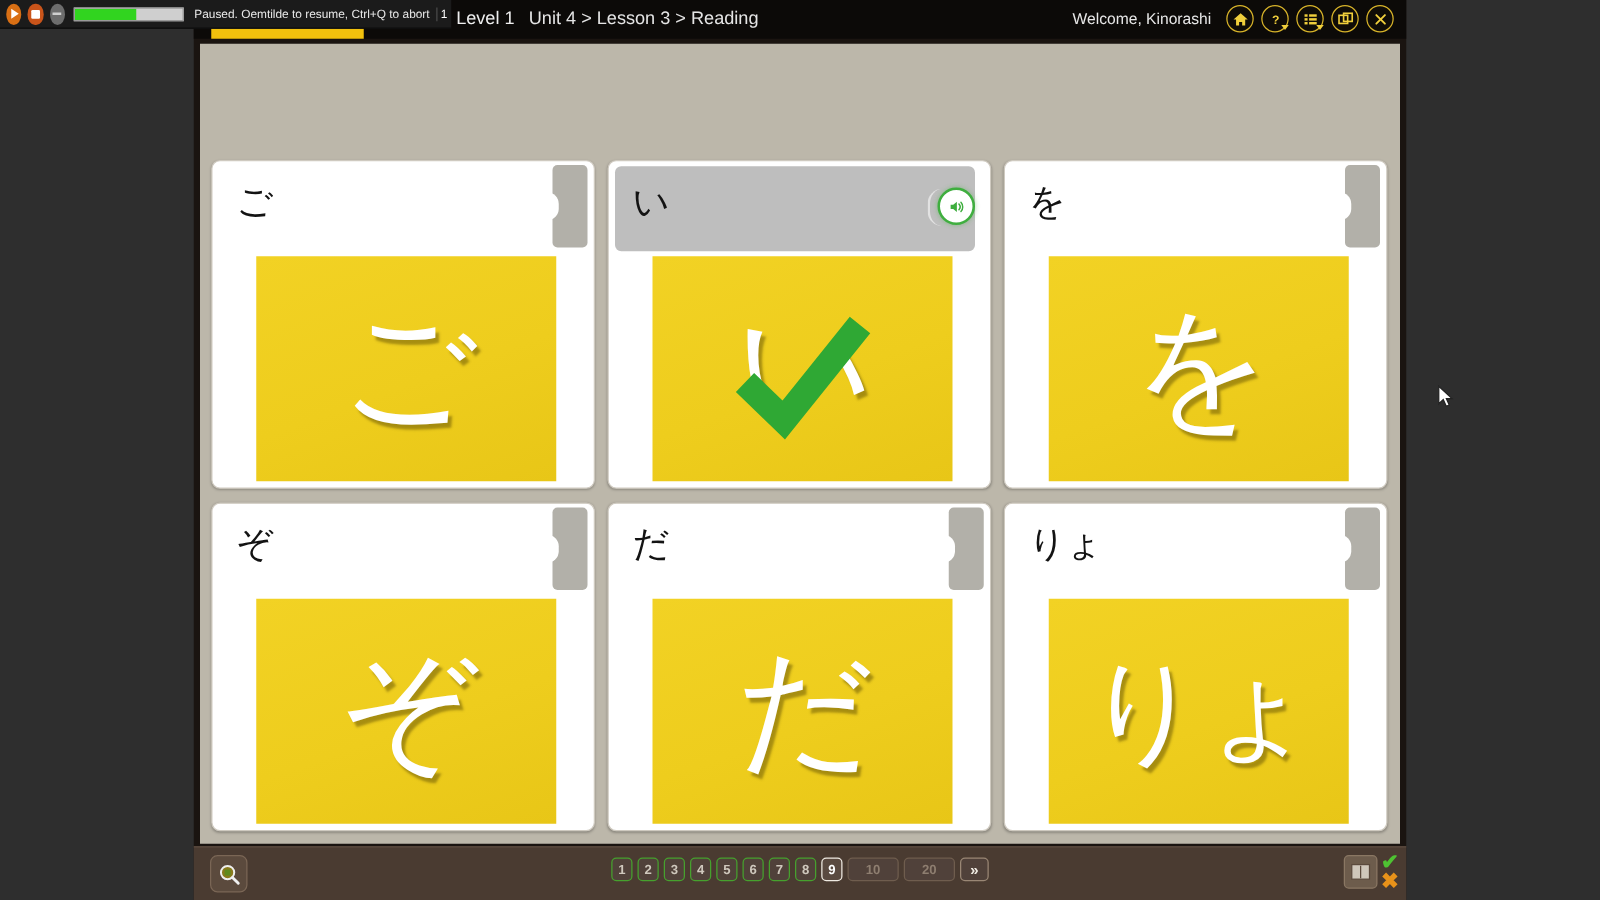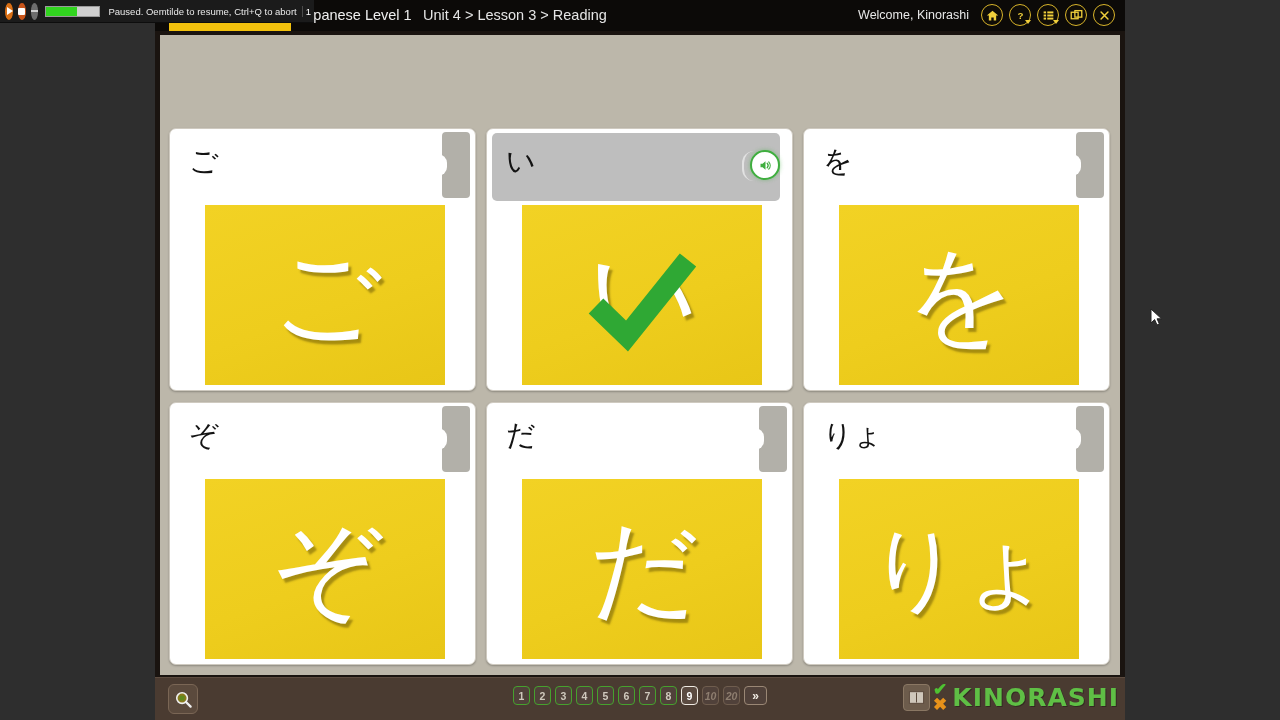--- a/index.html
+++ b/index.html
@@ -169,21 +169,21 @@
     background: #50413a;
     color: #d9d2c8;
     font-size: 10.5px; font-weight: bold;
     display: flex; align-items: center; justify-content: center;
     font-family: "Liberation Sans", sans-serif;
   }
   .pg.done { border-color: #46a12e; color: #cfc8bd; }
   .pg.current { border-color: #efeae2; color: #ffffff; background: #5a4a40; }
   .pg.todo { border-color: #6f5d4e; color: #8e7e70; }
   .pg.next { width: 23px; border-color: #9a8775; color: #f0ebe3; font-size: 12px; }
-  .pg.wide { width: 17px; font-style: italic; }
+  .pg.wide { width: 41px; }
 
   .foot-right {
     position: absolute; right: 6px; top: 4px;
     display: flex; align-items: center; gap: 3px;
   }
   .book-btn {
     width: 27px; height: 27px; border-radius: 4px;
     background: #6d5c4c; border: 1px solid #8a7763;
     display: flex; align-items: center; justify-content: center;
   }
@@ -193,21 +193,21 @@
   .watermark {
     font-size: 25px; font-weight: bold; color: #5fbf45;
     letter-spacing: 1px;
     font-family: "DejaVu Sans", sans-serif;
     text-shadow: 1px 1px 0 rgba(0,0,0,.3);
     margin-left: 2px;
   }
 
   
   .rec-bar {
-    position: absolute; left: 0; top: 0; width: 314px; height: 23px;
+    position: absolute; left: 0; top: 0; width: 361px; height: 23px;
     background: #1b1b1b;
     border-bottom: 1px solid #0d0d0d;
     display: flex; align-items: center;
     z-index: 40;
   }
   .rec-btn {
     width: 17px; height: 17px; border-radius: 50%;
     margin-left: 5px;
     display: flex; align-items: center; justify-content: center;
   }
@@ -391,21 +391,20 @@
         <div class="book-btn">
           <svg width="17" height="15" viewBox="0 0 20 18">
             <rect x="1.5" y="2" width="17" height="14" fill="#cfc7bb" stroke="#5b4a3d" stroke-width="1.2"></rect>
             <path d="M10 3.2 V15" stroke="#5b4a3d" stroke-width="1.2"></path>
           </svg>
         </div>
         <div class="marks">
           <span class="mark-check">✔</span>
           <span class="mark-x">✖</span>
         </div>
-        <div class="watermark">KINORASHI</div>
       </div>
     </div>
   </div>
 
   <div class="rec-bar">
     <div class="rec-btn rec-play"></div>
     <div class="rec-btn rec-stop"></div>
     <div class="rec-btn rec-pause"></div>
     <div class="rec-progress">
       <div class="rec-progress-fill" id="recfill" style="width: 57%;"></div>

